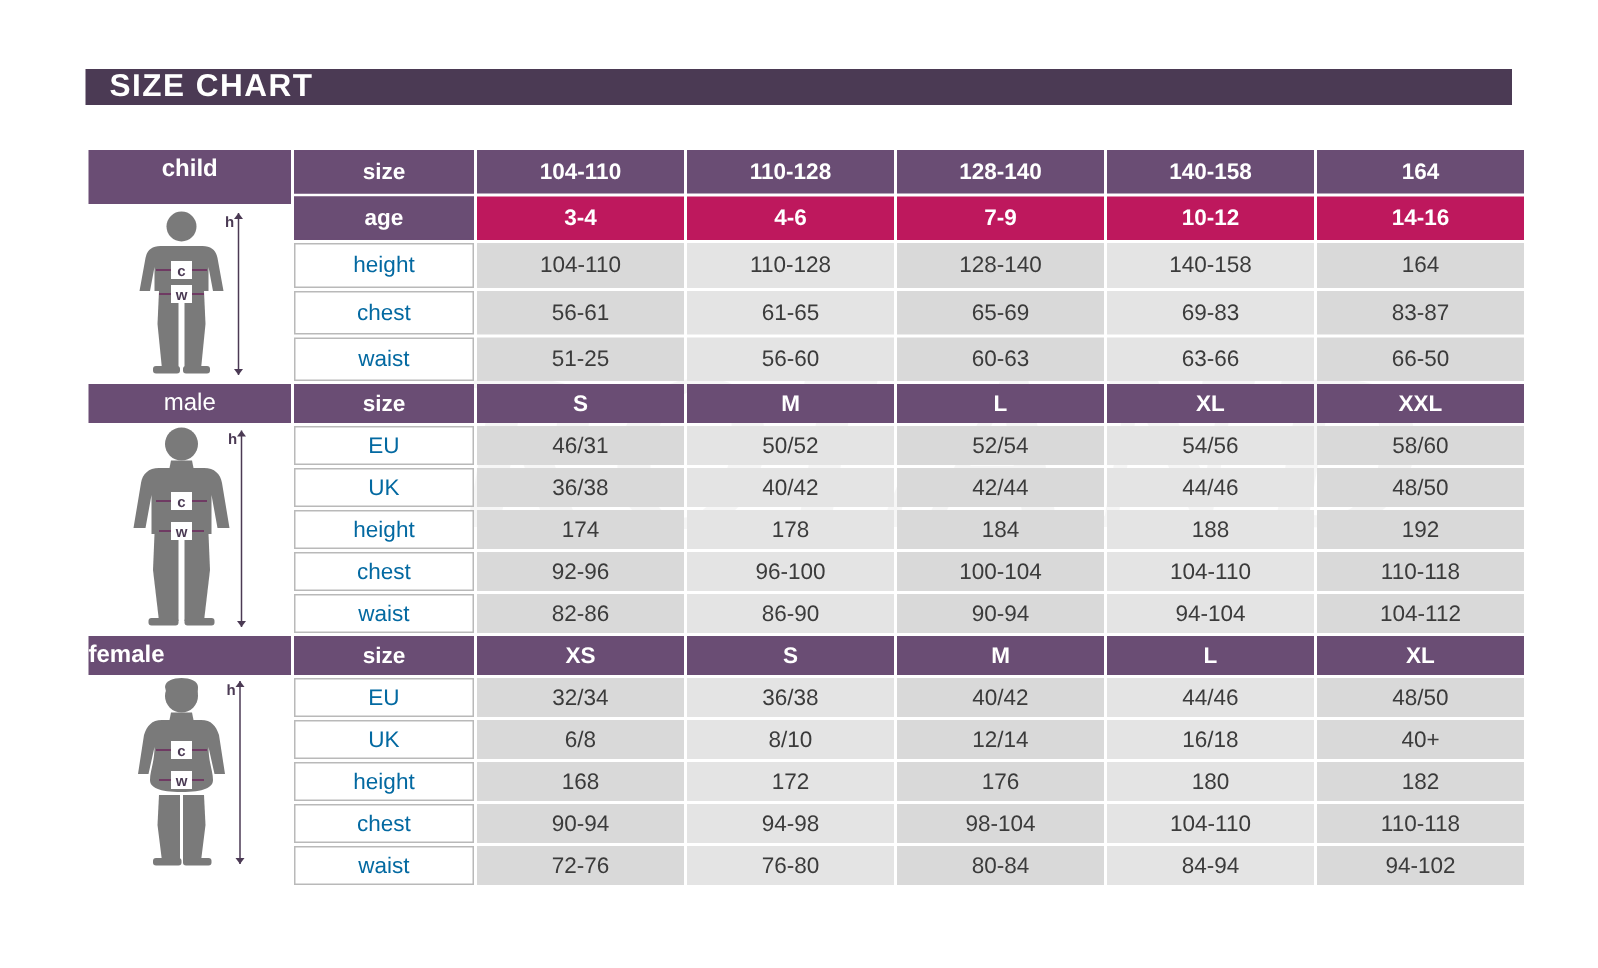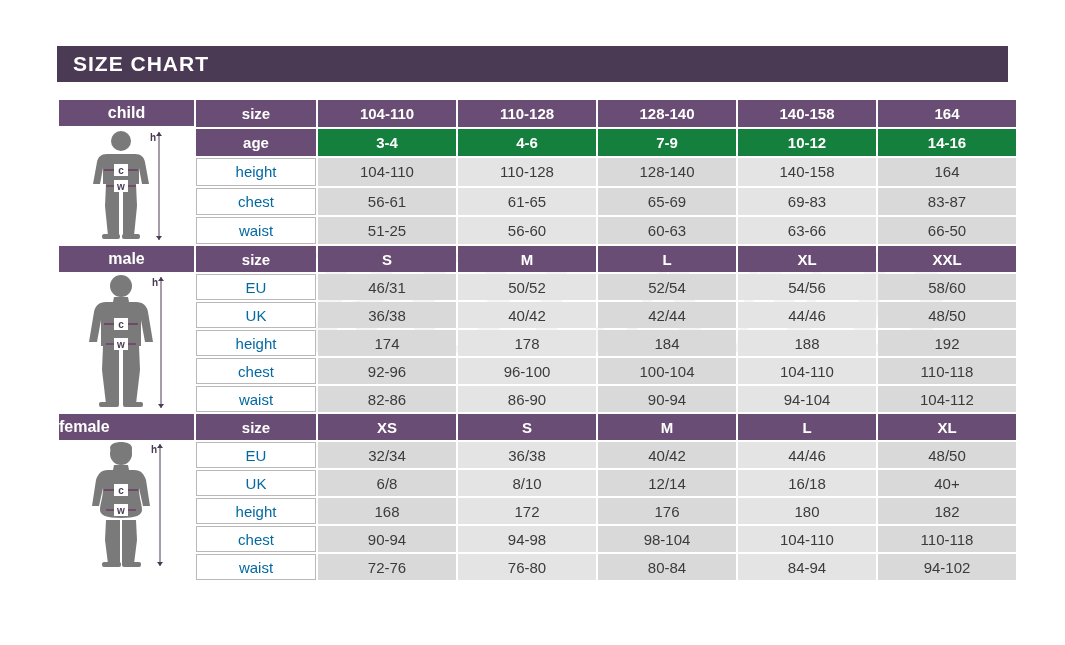--- a/index.html
+++ b/index.html
@@ -29,21 +29,21 @@
     letter-spacing: 6px;
     white-space: nowrap;
     pointer-events: none;
     user-select: none;
   }
 
   
   #titlebar {
     position: absolute;
     left: 57px; top: 46px;
-    width: 951px; height: 36px;
+    width: 951px; height: 24px;
     background: #4b3a54;
     display: flex;
     align-items: center;
   }
   #title {
     color: #ffffff;
     font-size: 21px;
     font-weight: bold;
     letter-spacing: 1px;
     padding-left: 16px;
@@ -89,21 +89,21 @@
     font-size: 15px;
     margin-left: 26px;
   }
   td.sizeval {
     background: #6a4d74;
     color: #ffffff;
     font-weight: bold;
     font-size: 15px;
   }
   td.ageval {
-    background: #15803d;
+    background: #be185d;
     color: #ffffff;
     font-weight: bold;
     font-size: 15px;
   }
   td.val { background: #d9d9d9; }
   td.val.alt { background: #e4e4e4; }
 
   
   .figbox {
     position: relative;
@@ -129,21 +129,21 @@
       <col class="c-lbl">
       <col class="c-val">
       <col class="c-val">
       <col class="c-val">
       <col class="c-val">
       <col class="c-val">
     </colgroup>
     <tbody id="tbody">
         <tr>
           <td class="fig" rowspan="5">
-            <div style="background: rgb(106, 77, 116); color: rgb(255, 255, 255); font-weight: bold; font-size: 16px; height: 26px; line-height: 26px; text-align: center;">child</div>
+            <div style="background: rgb(106, 77, 116); color: rgb(255, 255, 255); font-weight: bold; font-size: 16px; height: 36px; line-height: 26px; text-align: center;">child</div>
             <div class="figbox">
               <svg width="120" height="118" viewBox="0 0 120 118">
     <g fill="#7a7a7a">
       <circle cx="55" cy="15" r="10"></circle>
       <path d="M41 28 h28 c6 0 9 3 10 8 l4 22 h-7 l-3 -16 v16 h-36 v-16 l-3 16 h-7 l4 -22 c1 -5 4 -8 10 -8 z"></path>
       <path d="M40 58 h13 v52 h-11 l-3 -30 z"></path>
       <path d="M57 58 h13 l1 22 l-3 30 h-11 z"></path>
       <rect x="36" y="108" width="18" height="5" rx="2"></rect>
       <rect x="56" y="108" width="18" height="5" rx="2"></rect>
     </g>
@@ -199,21 +199,21 @@
         <tr>
           <td class="rowhdr">waist</td>
           <td class="val">51-25</td>
           <td class="val alt">56-60</td>
           <td class="val">60-63</td>
           <td class="val alt">63-66</td>
           <td class="val">66-50</td>
         </tr>
         <tr>
           <td class="fig" rowspan="6">
-            <div style="background: rgb(106, 77, 116); color: rgb(255, 255, 255); font-weight: bold; font-size: 16px; height: 26px; line-height: 26px; text-align: center;">male</div>
+            <div style="background: rgb(106, 77, 116); color: rgb(255, 255, 255); font-weight: normal; font-size: 16px; height: 26px; line-height: 26px; text-align: center;">male</div>
             <div class="figbox">
               <svg width="120" height="140" viewBox="0 0 120 140">
     <g fill="#7a7a7a">
       <circle cx="55" cy="14" r="11"></circle>
       <path d="M48 25 h14 l1 5 h-16 z"></path>
       <path d="M40 30 h30 c7 0 11 4 12 10 l5 30 h-8 l-4 -22 v26 h-40 v-26 l-4 22 h-8 l5 -30 c1 -6 5 -10 12 -10 z"></path>
       <path d="M37 74 h16 v58 h-13 l-4 -34 z"></path>
       <path d="M57 74 h16 l1 24 l-4 34 h-13 z"></path>
       <rect x="33" y="130" width="20" height="5" rx="2"></rect>
       <rect x="57" y="130" width="20" height="5" rx="2"></rect>

